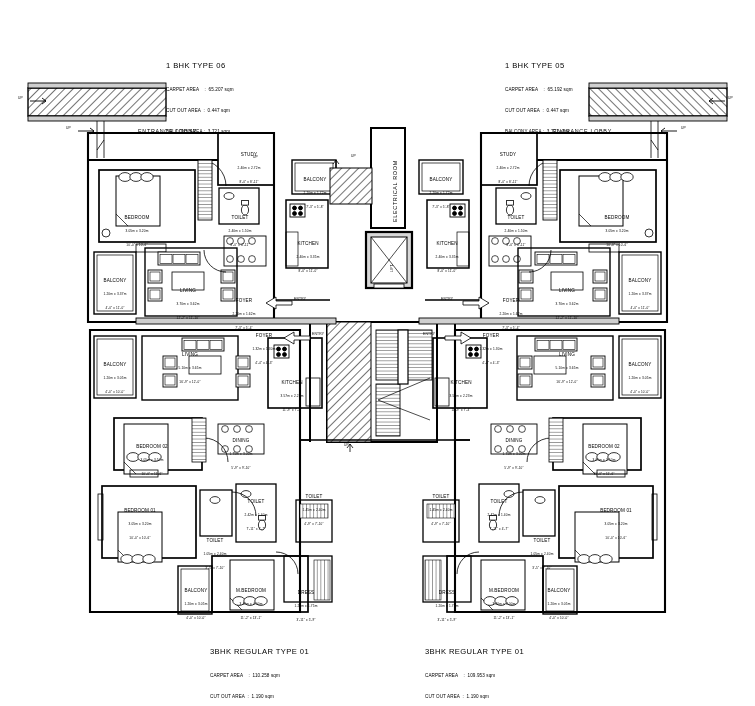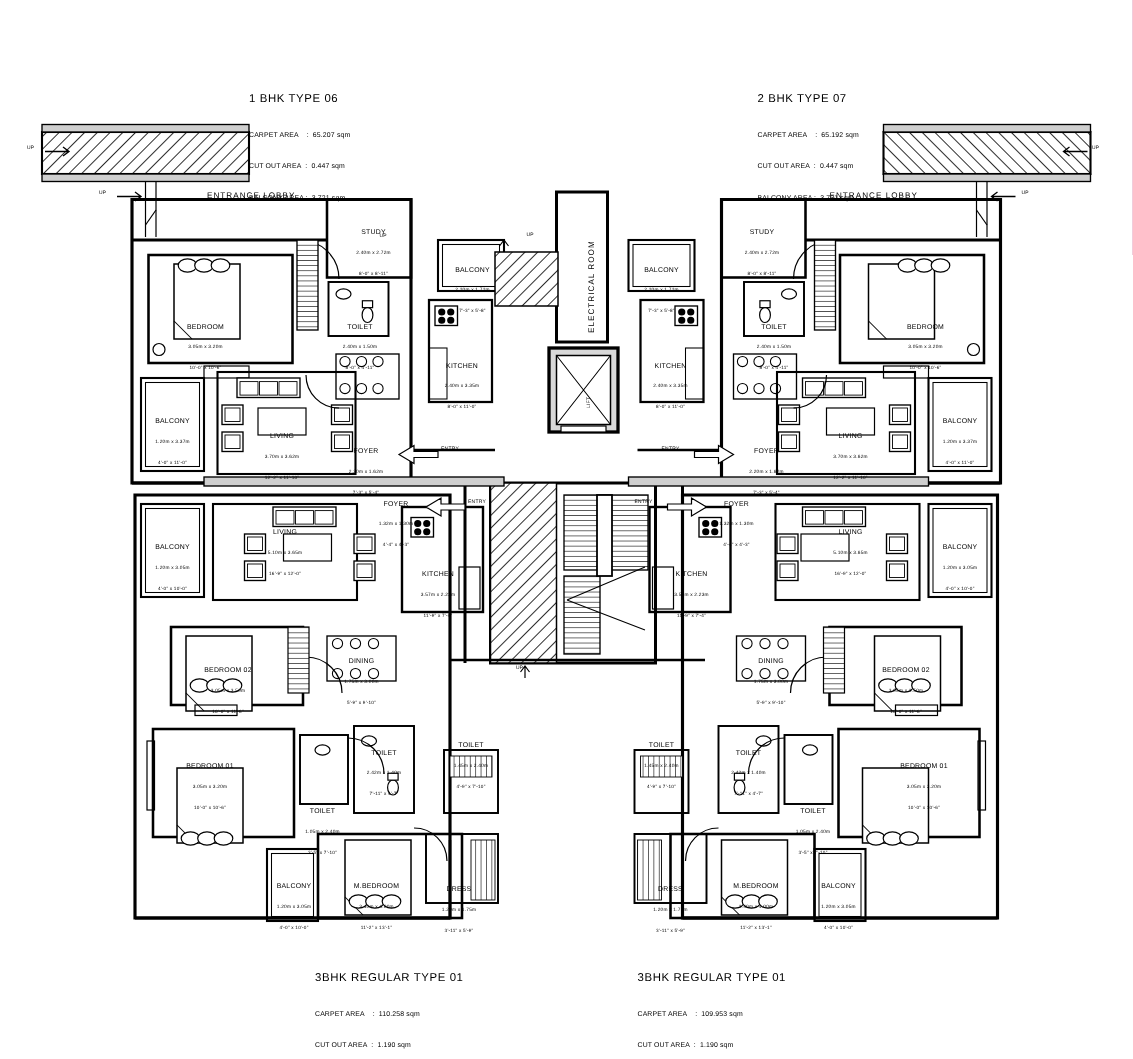--- a/index.html
+++ b/index.html
@@ -350,21 +350,21 @@
 </svg>
 
 <div class="lbl title-blk" style="left:166px;top:46px;">
   <div class="t1">1 BHK TYPE 06</div>
   <div class="sm">CARPET AREA    :  65.207 sqm</div>
   <div class="sm">CUT OUT AREA  :  0.447 sqm</div>
   <div class="sm">BALCONY AREA :  3.721 sqm</div>
 </div>
 
 <div class="lbl title-blk" style="left:505px;top:46px;">
-  <div class="t1">2 BHK TYPE 07</div>
+  <div class="t1">1 BHK TYPE 05</div>
   <div class="sm">CARPET AREA    :  65.192 sqm</div>
   <div class="sm">CUT OUT AREA  :  0.447 sqm</div>
   <div class="sm">BALCONY AREA :  3.721 sqm</div>
 </div>
 
 <div class="lbl title-blk" style="left:210px;top:632px;">
   <div class="t1">3BHK REGULAR TYPE 01</div>
   <div class="sm">CARPET AREA    :  110.258 sqm</div>
   <div class="sm">CUT OUT AREA  :  1.190 sqm</div>
   

